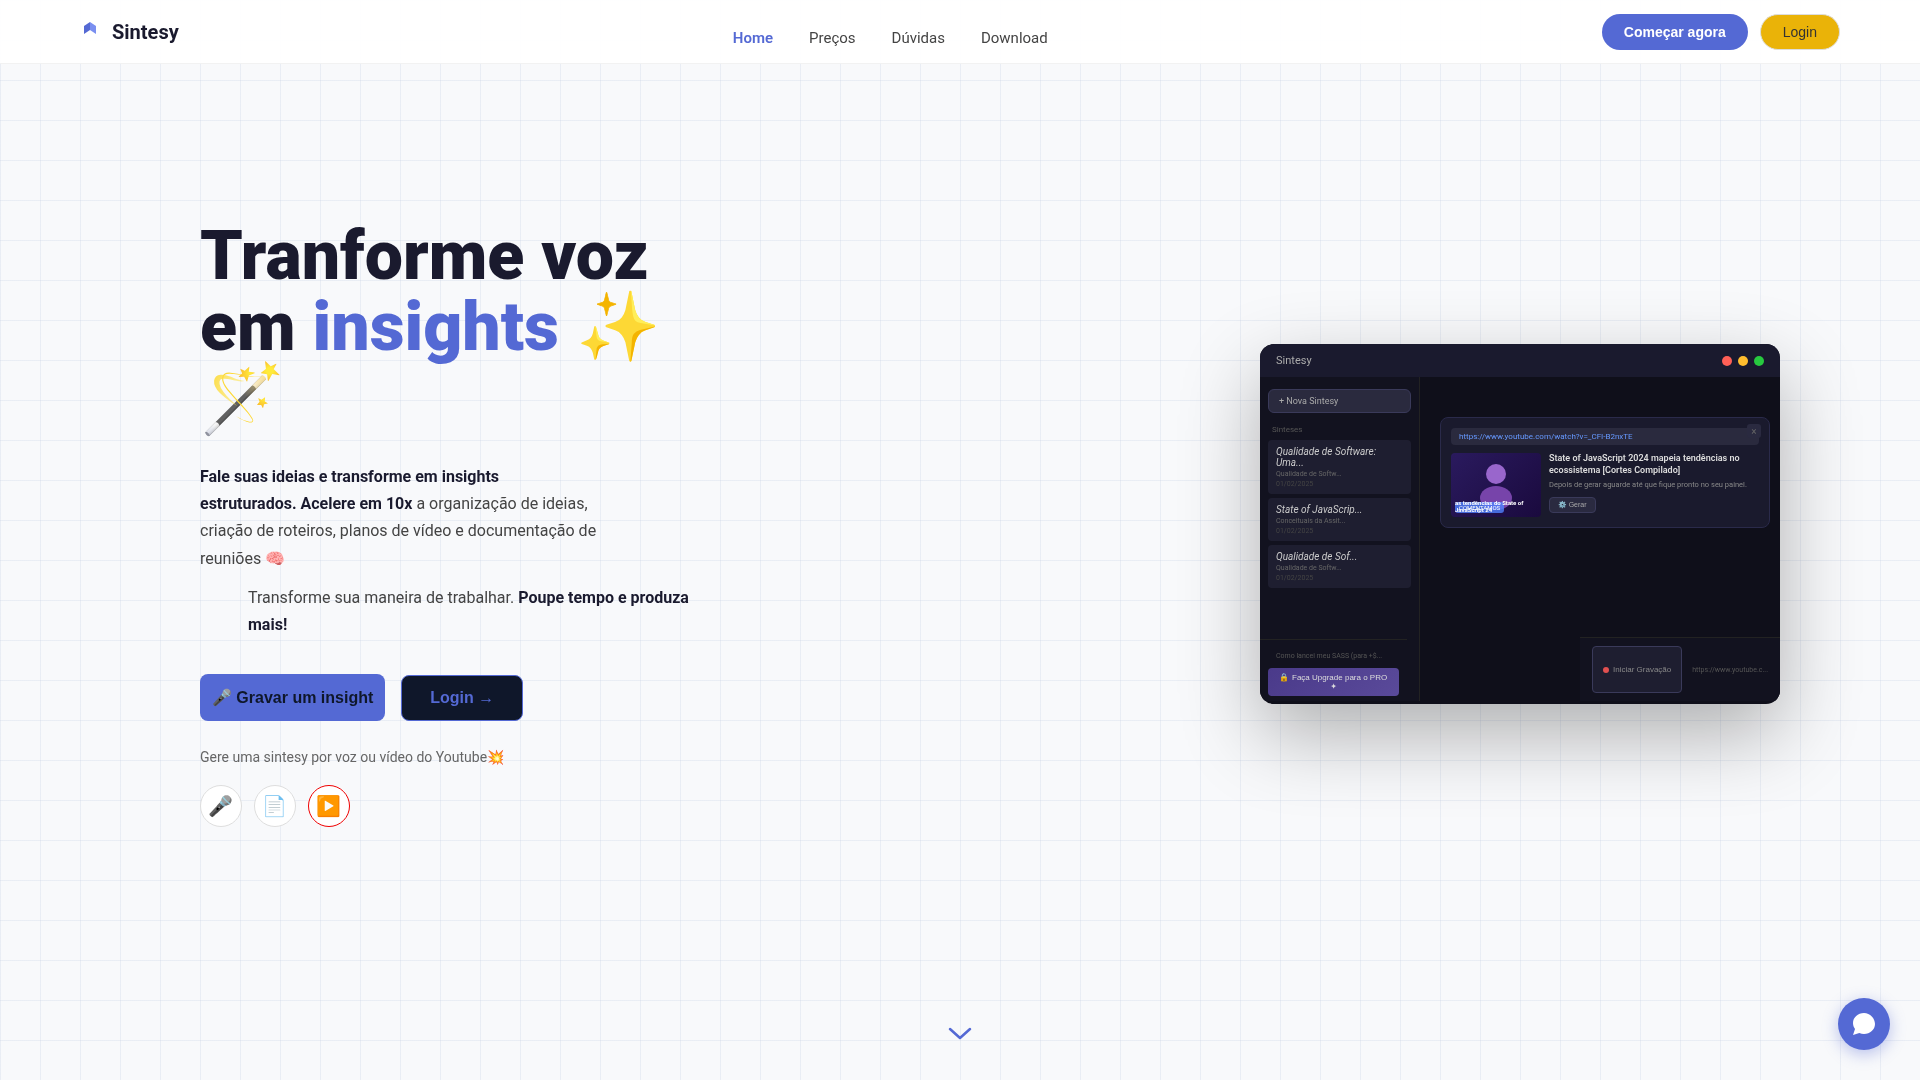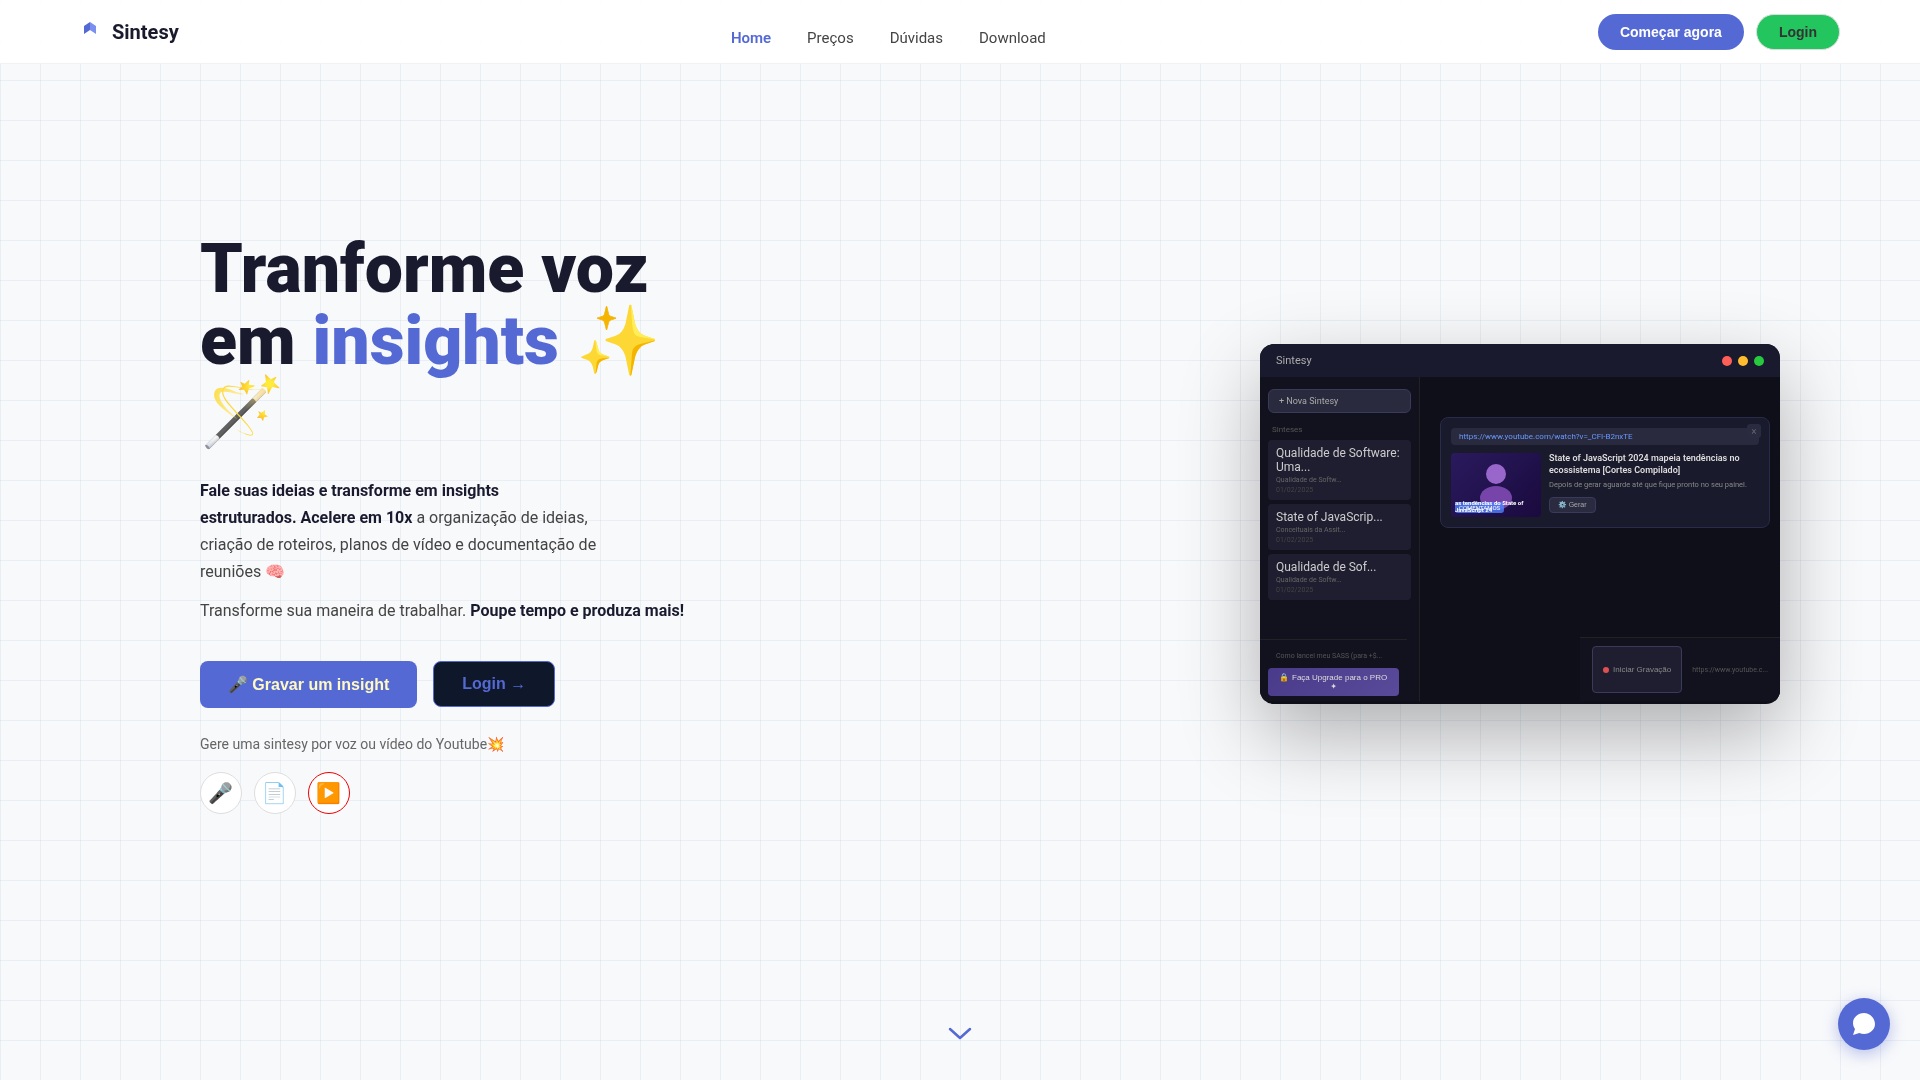--- a/index.html
+++ b/index.html
@@ -81,27 +81,27 @@
       color: white;
       border: none;
       border-radius: 24px;
       padding: 10px 22px;
       font-size: 14px;
       font-weight: 600;
       cursor: pointer;
     }
 
     .btn-outline {
-      background: #22c55e;
+      background: #eab308;
       color: #333;
       border: 1.5px solid #ddd;
       border-radius: 24px;
       padding: 9px 22px;
       font-size: 14px;
-      font-weight: 700;
+      font-weight: 400;
       cursor: pointer;
       text-align: center;
     }
 
     
     .hero {
       position: relative;
       z-index: 1;
       display: flex;
       align-items: center;
@@ -143,24 +143,24 @@
 
     .hero-cta {
       display: flex;
       align-items: center;
       gap: 16px;
       margin-bottom: 28px;
     }
 
     .btn-record {
       background: #5469d4;
-      color: #fef9c3;
+      color: #0f172a;
       border: none;
       border-radius: 8px;
-      padding: 14px 28px;
+      padding: 14px 12px;
       font-size: 16px;
       font-weight: 600;
       cursor: pointer;
       display: flex;
       align-items: center;
       gap: 8px;
     }
 
     .btn-login-arrow {
       background: #0f172a;
@@ -277,22 +277,23 @@
 
     .app-list-item {
       background: #1e1e30;
       border-radius: 4px;
       padding: 6px 8px;
       margin-bottom: 4px;
     }
 
     .app-list-item-title {
       color: #ccc;
-      font-size: 12px;
+      font-size: 10px;
       margin-bottom: 2px;
+      font-style: italic;
     }
 
     .app-list-item-sub {
       color: #666;
       font-size: 7px;
     }
 
     .app-main {
       flex: 1;
       position: relative;
@@ -537,21 +538,21 @@
       <p>
         <strong>
           <span>Fale suas ideias e transforme em insights</span><br>
           <span>estruturados.</span>
         </strong>
         <span class="blue-text"> <strong>Acelere em 10x</strong></span>
         <span> a organização de ideias,</span><br>
         <span>criação de roteiros, planos de vídeo e documentação de</span><br>
         <span>reuniões 🧠</span>
       </p>
-      <p style="margin-top:12px;">
+      <p style="margin-top:12px;padding-left:48px;">
         <span>Transforme sua maneira de trabalhar.</span>
         <strong>Poupe tempo e produza mais!</strong>
       </p>
     </div>
 
     <div class="hero-cta">
       <button class="btn-record">🎤 Gravar um insight</button>
       <button class="btn-login-arrow">Login →</button>
     </div>
 

